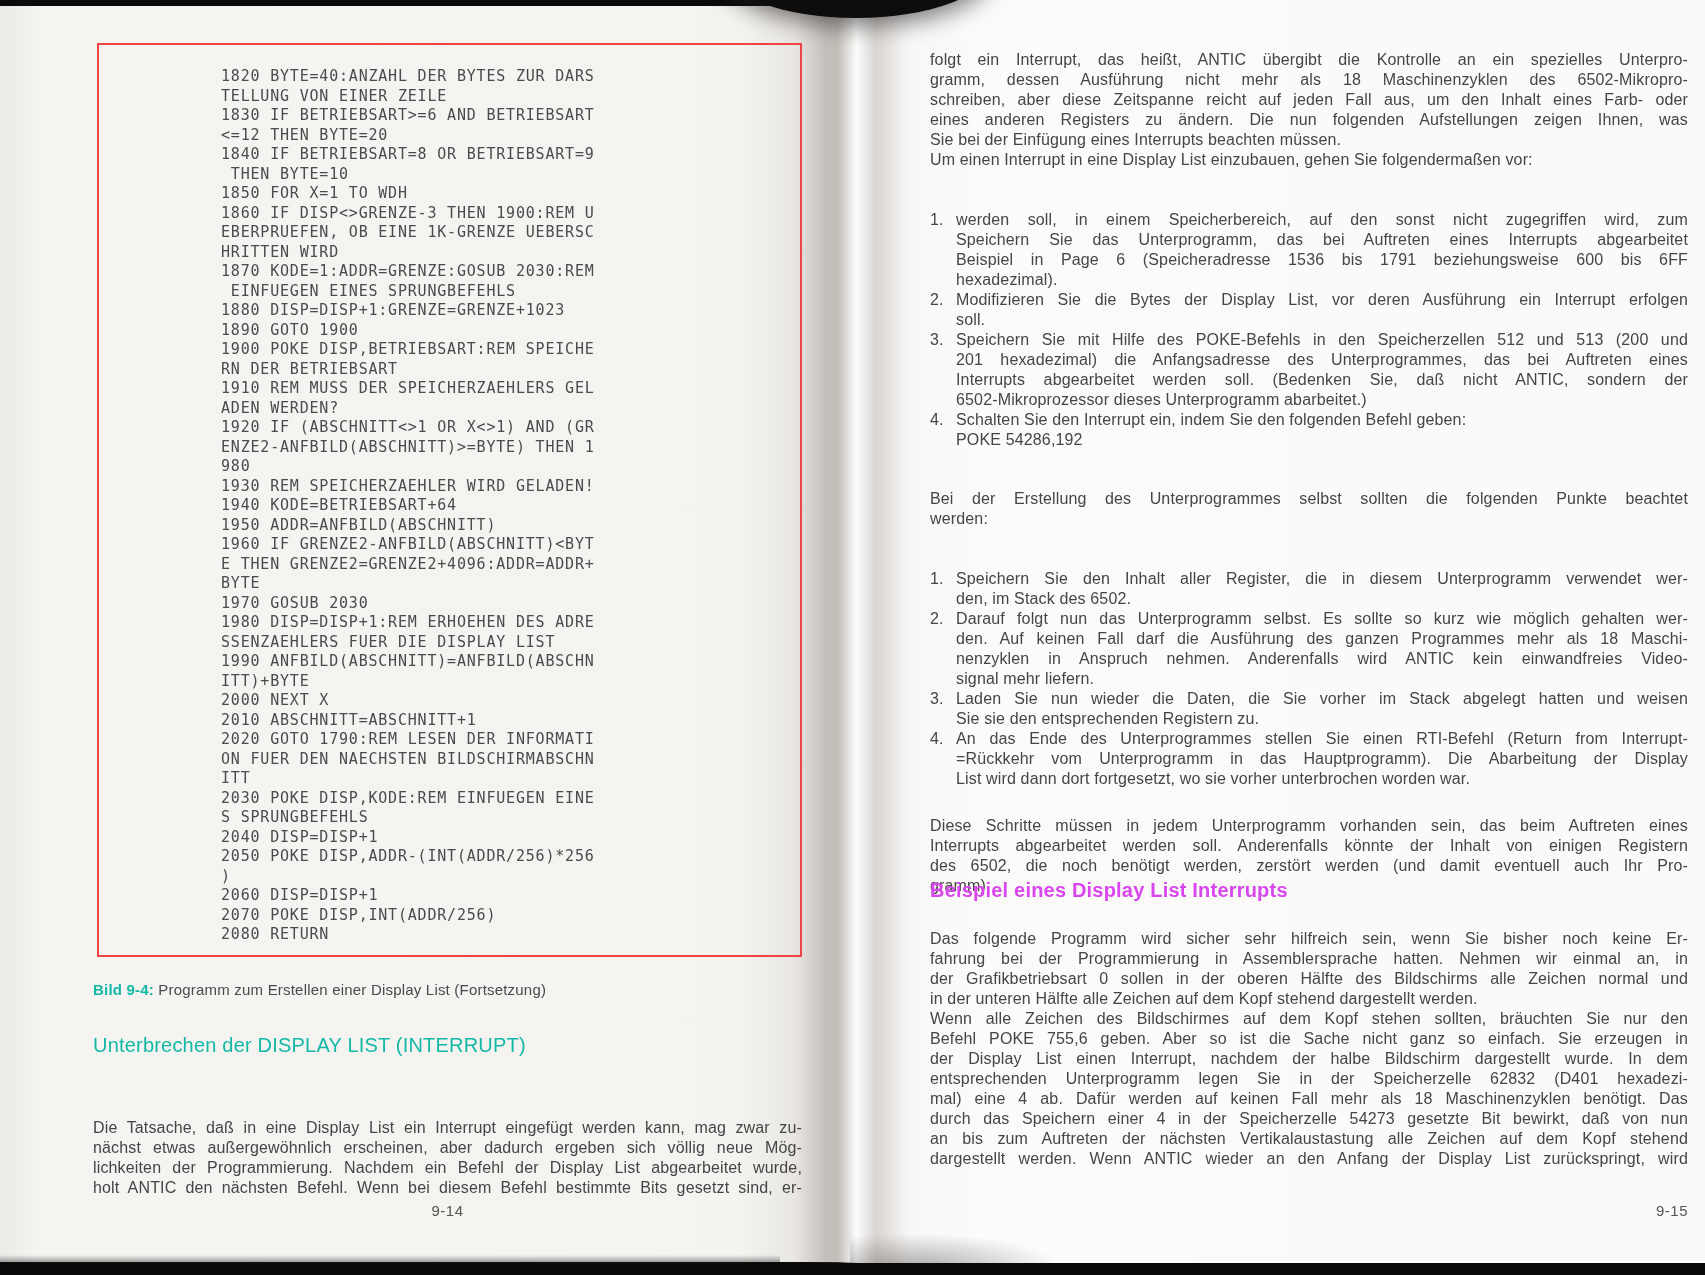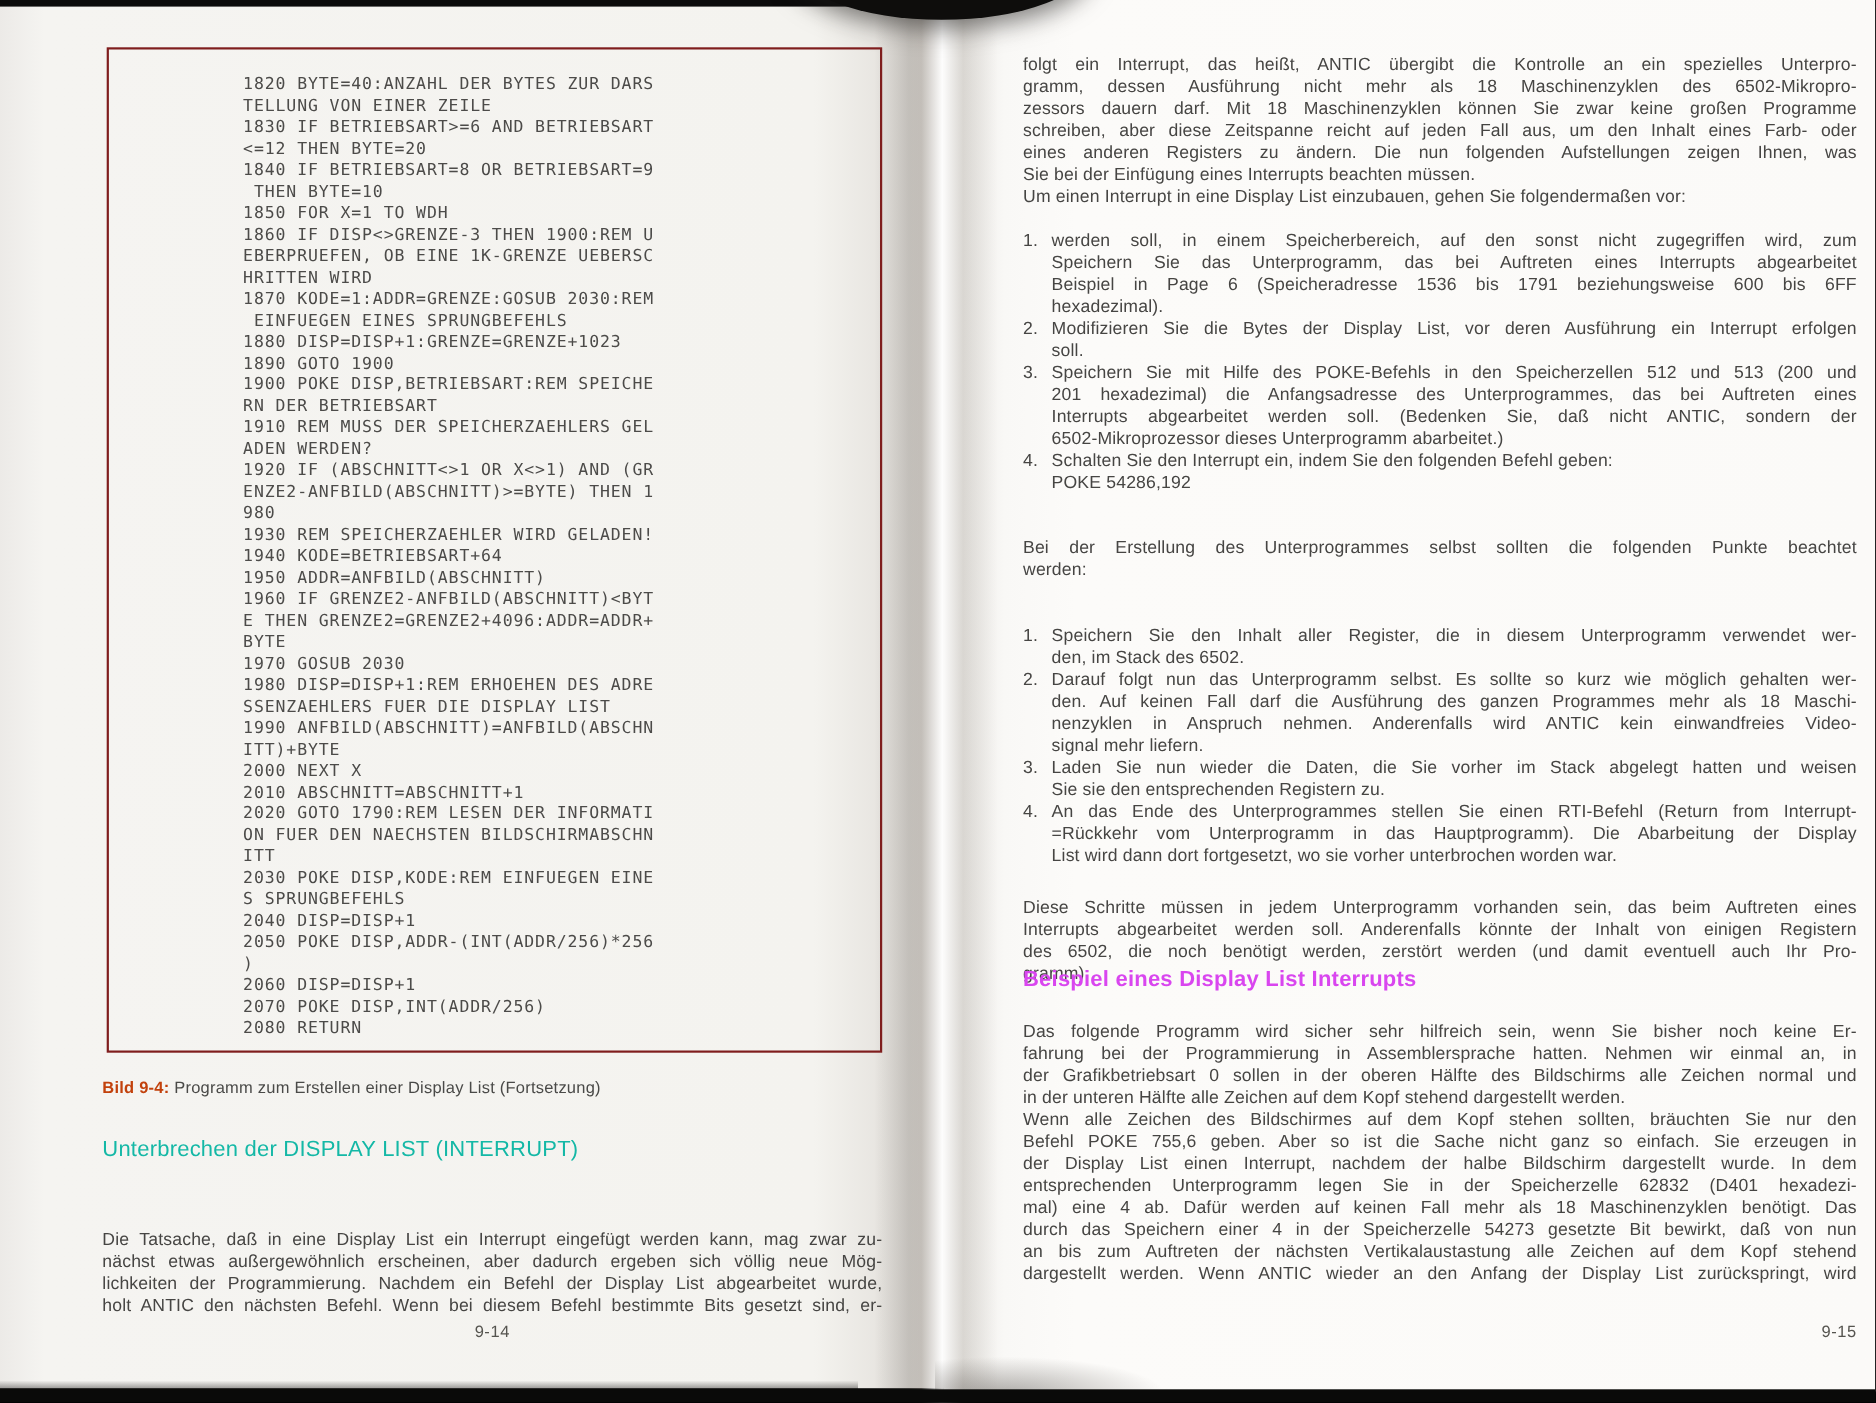--- a/index.html
+++ b/index.html
@@ -29,30 +29,30 @@
   }
   .bottom-band{position:absolute;left:0;bottom:0;width:100%;height:12px;background:#0a0a09;}
   .bottom-shadow-left{position:absolute;left:0;bottom:10px;width:780px;height:10px;
     background:linear-gradient(to top,rgba(20,18,16,0.55),rgba(0,0,0,0));}
   .spine-bottom-shadow{position:absolute;left:850px;bottom:8px;width:210px;height:34px;
     background:radial-gradient(ellipse at 30% 100%,rgba(55,50,45,0.38),rgba(0,0,0,0) 70%);}
 
   
   .code-box{
     position:absolute;left:97px;top:43px;width:701px;height:910px;
-    border:2px solid #7f1d1d;background:transparent;
+    border:2px solid #ef4444;background:transparent;
   }
   .code-text{
     position:absolute;left:122px;top:22px;
     font-family:"DejaVu Sans Mono",monospace;
     font-size:15px;line-height:19.5px;letter-spacing:0.8px;
     color:#4c4b49;white-space:pre;
   }
   .caption{position:absolute;left:93px;top:981px;width:709px;font-size:15px;color:#4a4a48;letter-spacing:0.2px;}
-  .caption b{color:#c2410c;}
+  .caption b{color:#14b8a6;}
   .heading-left{
     position:absolute;left:93px;top:1034px;width:709px;
     font-size:20px;font-weight:normal;color:#14b8a6;letter-spacing:0.2px;
   }
   .para-left{position:absolute;left:93px;top:1118px;width:709px;}
   .pagenum-left{position:absolute;left:93px;top:1202px;width:709px;text-align:center;
     font-size:15px;color:#55544f;letter-spacing:0.5px;}
 
   
   .rp{position:absolute;left:930px;width:758px;}
@@ -148,21 +148,20 @@
       <div class="tline">nächst etwas außergewöhnlich erscheinen, aber dadurch ergeben sich völlig neue Mög-</div>
       <div class="tline">lichkeiten der Programmierung. Nachdem ein Befehl der Display List abgearbeitet wurde,</div>
       <div class="tline">holt ANTIC den nächsten Befehl. Wenn bei diesem Befehl bestimmte Bits gesetzt sind, er-</div>
     </div>
 
   <div class="pagenum-left">9-14</div>
 
   <div class="rp rp-p1 tblock">
       <div class="tline">folgt ein Interrupt, das heißt, ANTIC übergibt die Kontrolle an ein spezielles Unterpro-</div>
       <div class="tline">gramm, dessen Ausführung nicht mehr als 18 Maschinenzyklen des 6502-Mikropro-</div>
-      <div class="tline">zessors dauern darf. Mit 18 Maschinenzyklen können Sie zwar keine großen Programme</div>
       <div class="tline">schreiben, aber diese Zeitspanne reicht auf jeden Fall aus, um den Inhalt eines Farb- oder</div>
       <div class="tline">eines anderen Registers zu ändern. Die nun folgenden Aufstellungen zeigen Ihnen, was</div>
       <div class="tline noj">Sie bei der Einfügung eines Interrupts beachten müssen.</div>
       <div class="tline noj">Um einen Interrupt in eine Display List einzubauen, gehen Sie folgendermaßen vor:</div>
     </div>
 
   <div class="rp rp-list1 tblock">
       <div class="litem">
         <span class="lnum">1.</span>
         <div class="tline">werden soll, in einem Speicherbereich, auf den sonst nicht zugegriffen wird, zum</div>

